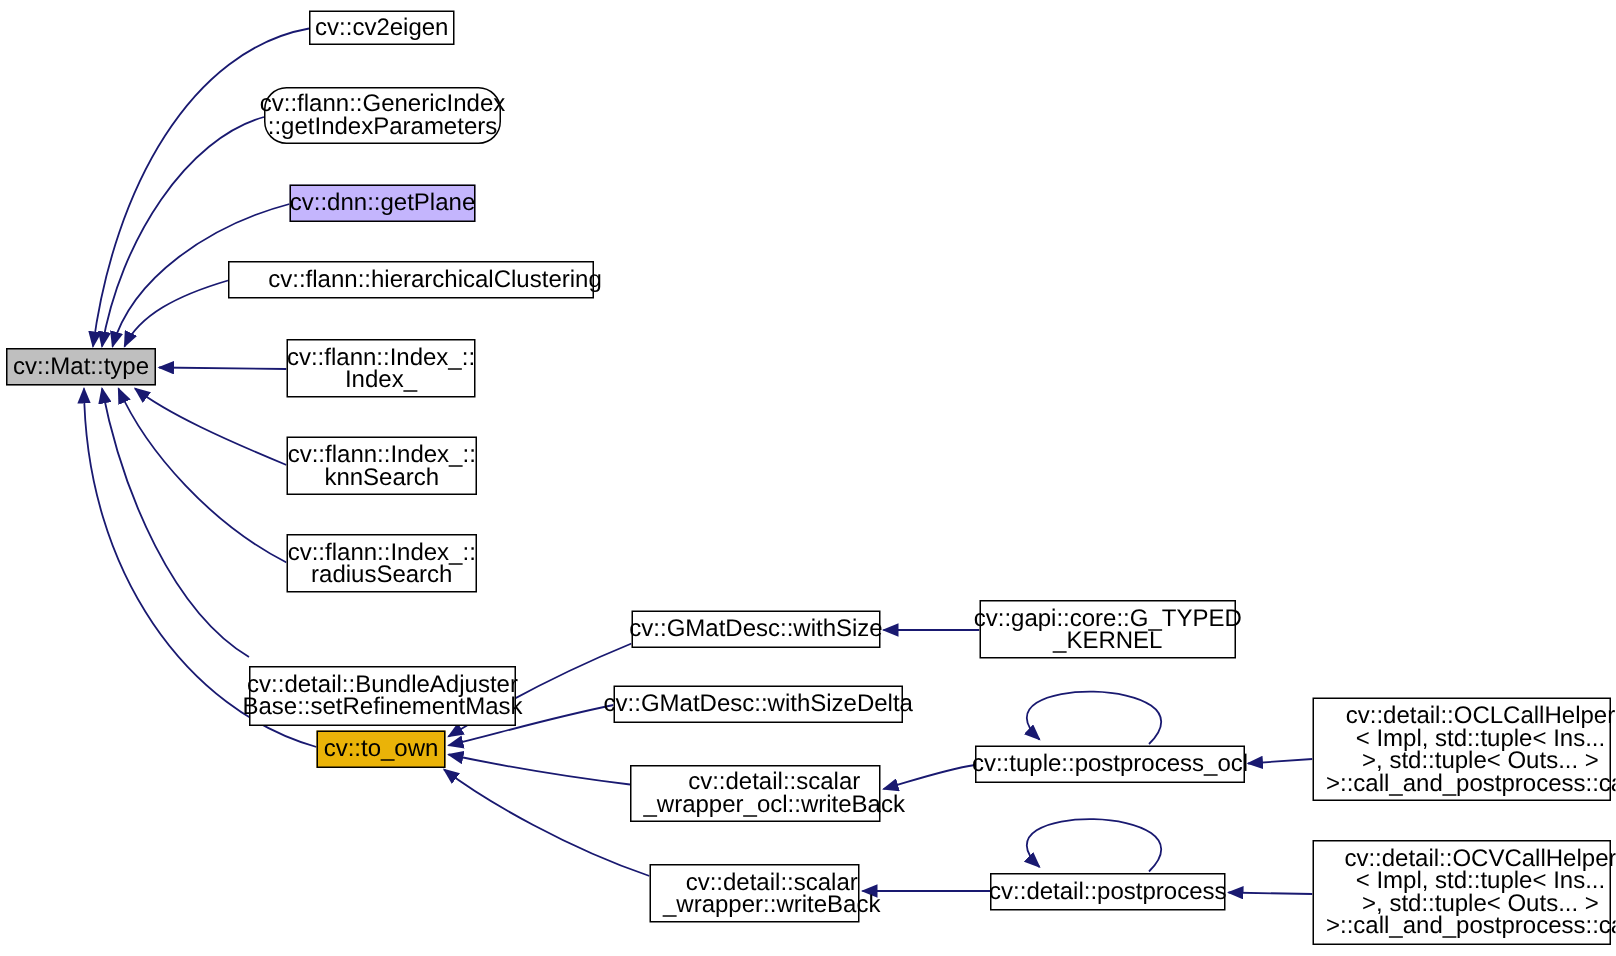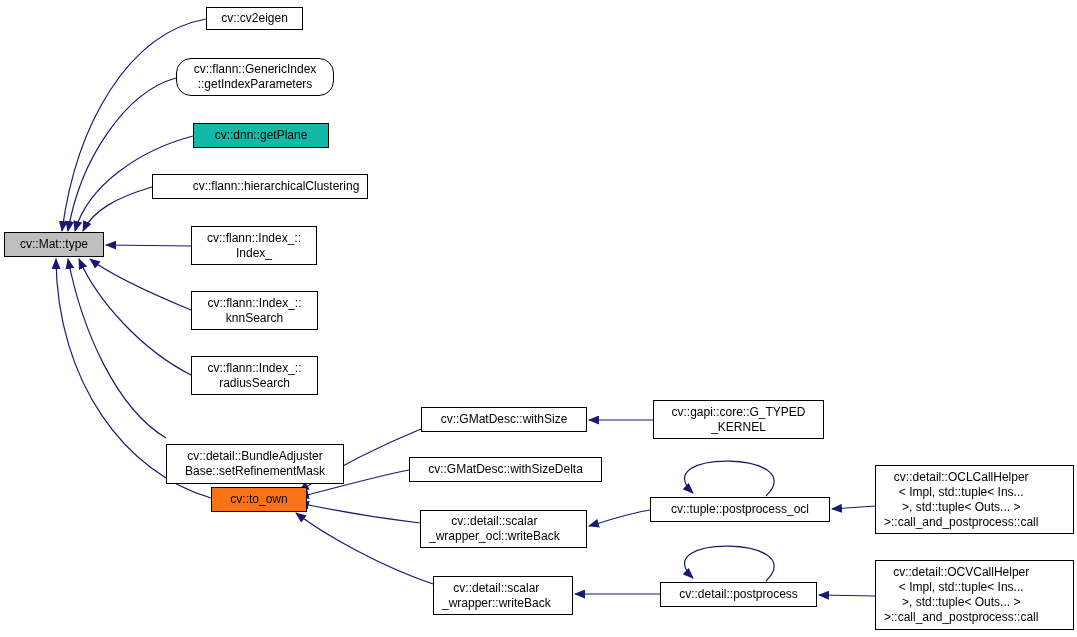--- a/index.html
+++ b/index.html
@@ -16,21 +16,21 @@
     left: 0; top: 0;
     width: 1077px; height: 637px;
   }
   .edge { fill: none; stroke-width: 1.2; }
   .node {
     position: absolute;
     box-sizing: border-box;
     border: 1px solid #000000;
     background: #ffffff;
     color: #000000;
-    font-size: 12px;
+    font-size: 16px;
     line-height: 15px;
     white-space: pre-line;
     display: flex;
     align-items: center;
     justify-content: center;
     text-align: center;
     cursor: pointer;
   }
   .node.align-left {
     justify-content: flex-start;
@@ -69,31 +69,31 @@
       <path d="M875,506 L832,509" class="edge" stroke="#191970" marker-end="url(#arrowhead)"></path>
       <path d="M660,594 L575,594" class="edge" stroke="#191970" marker-end="url(#arrowhead)"></path>
       <path d="M766,581 C812,536 646,534 693,578" class="edge" stroke="#191970" marker-end="url(#arrowhead)"></path>
       <path d="M875,596 L819,595" class="edge" stroke="#191970" marker-end="url(#arrowhead)"></path>
     </svg>
 
   <div class="node highlight" style="left: 4px; top: 232px; width: 100px; height: 25px; border-color: rgb(0, 0, 0); color: rgb(0, 0, 0); background: rgb(191, 191, 191);">cv::Mat::type</div>
   <div class="node" style="left: 206px; top: 7px; width: 97px; height: 23px; border-color: rgb(0, 0, 0); color: rgb(0, 0, 0); background: rgb(255, 255, 255);">cv::cv2eigen</div>
   <div class="node" style="left: 176px; top: 58px; width: 158px; height: 38px; border-color: rgb(0, 0, 0); color: rgb(0, 0, 0); background: rgb(255, 255, 255); border-radius: 15px;">cv::flann::GenericIndex
 ::getIndexParameters</div>
-  <div class="node" style="left: 193px; top: 123px; width: 136px; height: 25px; border-color: rgb(0, 0, 0); color: rgb(0, 0, 0); background: #14b8a6;">cv::dnn::getPlane</div>
-  <div class="node" style="left: 152px; top: 174px; width: 216px; height: 25px; border-color: rgb(0, 0, 0); color: rgb(0, 0, 0); background: rgb(255, 255, 255); padding-left: 32px;">cv::flann::hierarchicalClustering</div>
+  <div class="node" style="left: 193px; top: 123px; width: 124px; height: 25px; border-color: rgb(0, 0, 0); color: rgb(0, 0, 0); background: #c4b5fd;">cv::dnn::getPlane</div>
+  <div class="node" style="left: 152px; top: 174px; width: 244px; height: 25px; border-color: rgb(0, 0, 0); color: rgb(0, 0, 0); background: rgb(255, 255, 255); padding-left: 32px;">cv::flann::hierarchicalClustering</div>
   <div class="node" style="left: 191px; top: 226px; width: 126px; height: 39px; border-color: rgb(0, 0, 0); color: rgb(0, 0, 0); background: rgb(255, 255, 255);">cv::flann::Index_::
 Index_</div>
   <div class="node" style="left: 191px; top: 291px; width: 127px; height: 39px; border-color: rgb(0, 0, 0); color: rgb(0, 0, 0); background: rgb(255, 255, 255);">cv::flann::Index_::
 knnSearch</div>
   <div class="node" style="left: 191px; top: 356px; width: 127px; height: 39px; border-color: rgb(0, 0, 0); color: rgb(0, 0, 0); background: rgb(255, 255, 255);">cv::flann::Index_::
 radiusSearch</div>
   <div class="node" style="left: 166px; top: 420px; width: 178px; height: 40px; border-color: rgb(0, 0, 0); color: rgb(0, 0, 0); background: rgb(255, 255, 255); margin-top: 24px;">cv::detail::BundleAdjuster
 Base::setRefinementMask</div>
-  <div class="node" style="left: 211px; top: 487px; width: 96px; height: 25px; border-color: rgb(0, 0, 0); color: rgb(0, 0, 0); background: #f97316;">cv::to_own</div>
+  <div class="node" style="left: 211px; top: 487px; width: 86px; height: 25px; border-color: rgb(0, 0, 0); color: rgb(0, 0, 0); background: #eab308;">cv::to_own</div>
   <div class="node" style="left: 409px; top: 457px; width: 193px; height: 25px; border-color: rgb(0, 0, 0); color: rgb(0, 0, 0); background: rgb(255, 255, 255);">cv::GMatDesc::withSizeDelta</div>
   <div class="node" style="left: 421px; top: 407px; width: 166px; height: 25px; border-color: rgb(0, 0, 0); color: rgb(0, 0, 0); background: rgb(255, 255, 255);">cv::GMatDesc::withSize</div>
   <div class="node align-left" style="left: 420px; top: 510px; width: 167px; height: 38px; border-color: rgb(0, 0, 0); color: rgb(0, 0, 0); background: rgb(255, 255, 255);">cv::detail::scalar
 _wrapper_ocl::writeBack</div>
   <div class="node align-left" style="left: 433px; top: 576px; width: 140px; height: 39px; border-color: rgb(0, 0, 0); color: rgb(0, 0, 0); background: rgb(255, 255, 255);">cv::detail::scalar
 _wrapper::writeBack</div>
   <div class="node" style="left: 653px; top: 400px; width: 171px; height: 39px; border-color: rgb(0, 0, 0); color: rgb(0, 0, 0); background: rgb(255, 255, 255);">cv::gapi::core::G_TYPED
 _KERNEL</div>
   <div class="node" style="left: 650px; top: 497px; width: 180px; height: 25px; border-color: rgb(0, 0, 0); color: rgb(0, 0, 0); background: rgb(255, 255, 255);">cv::tuple::postprocess_ocl</div>
   <div class="node" style="left: 660px; top: 582px; width: 157px; height: 25px; border-color: rgb(0, 0, 0); color: rgb(0, 0, 0); background: rgb(255, 255, 255); text-align: center;">cv::detail::postprocess</div>

